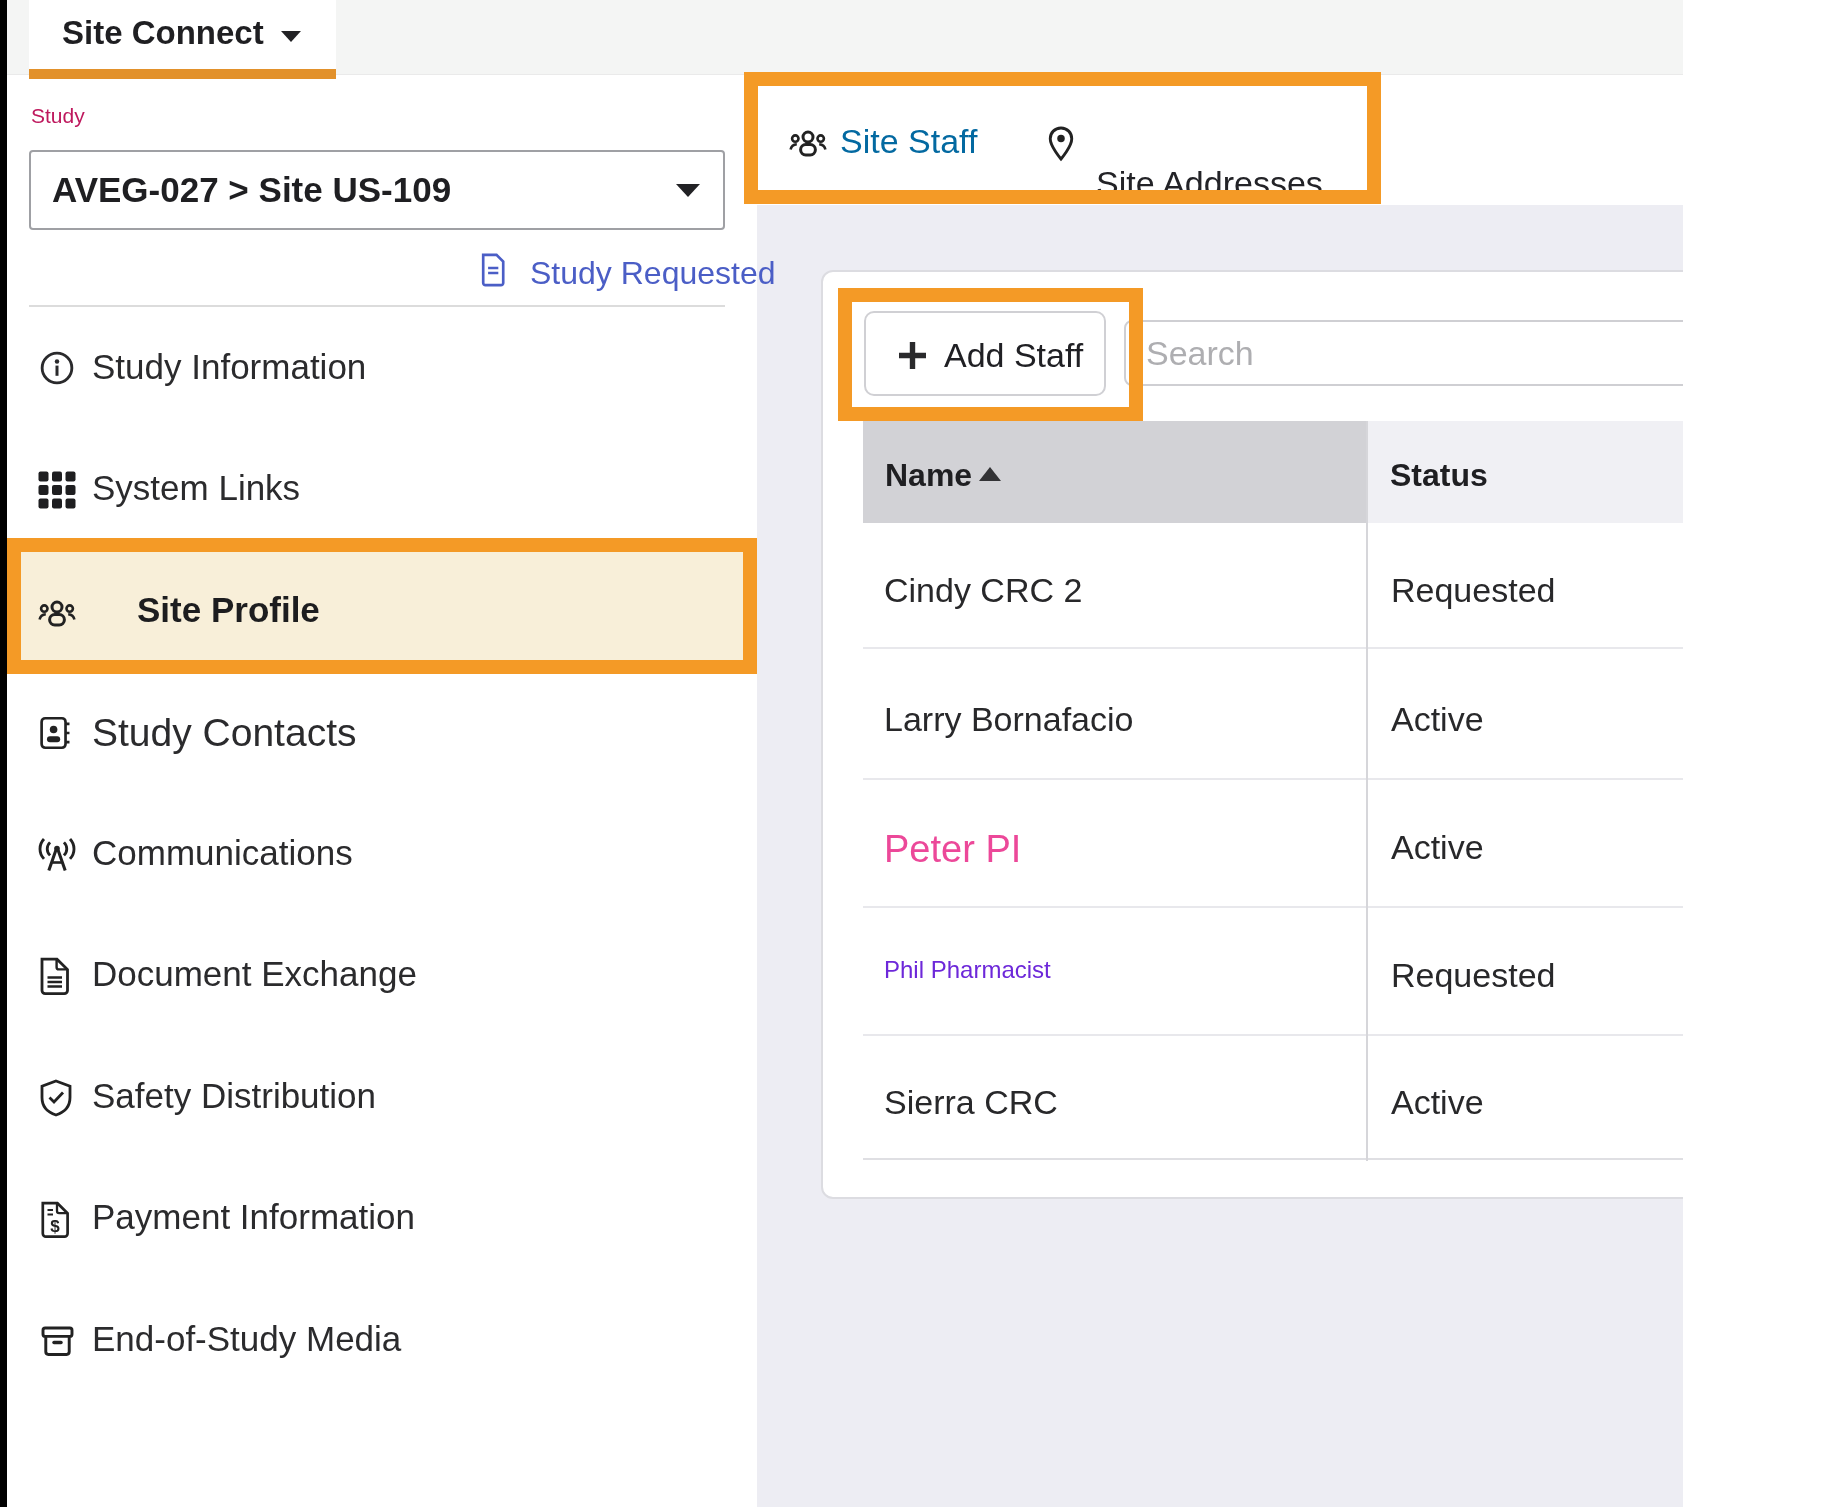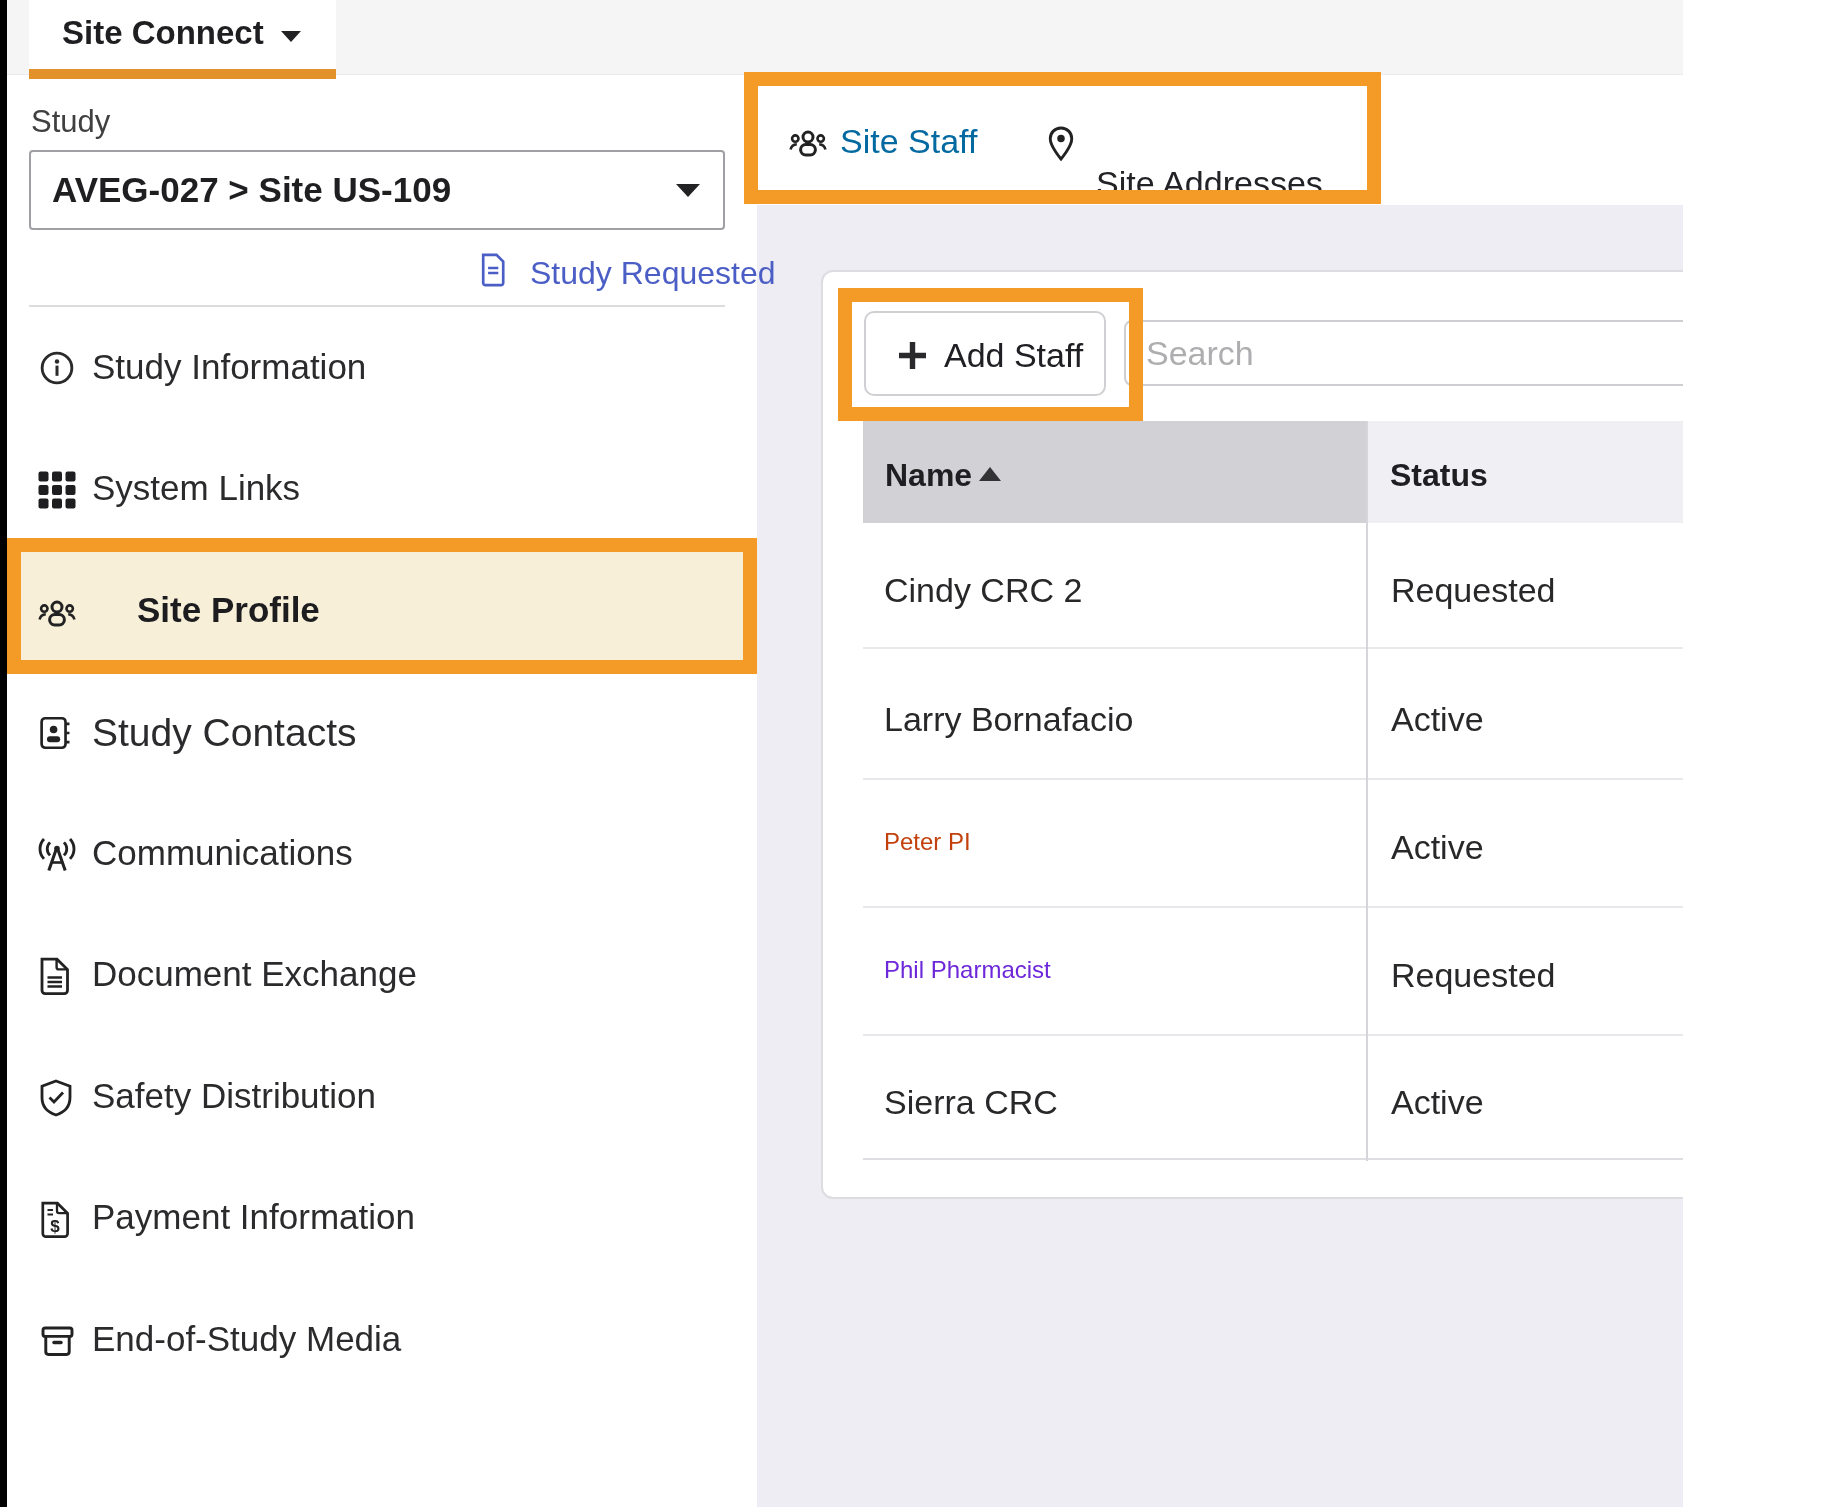--- a/index.html
+++ b/index.html
@@ -19,21 +19,21 @@
   <div class="abs" style="left:757px;top:205px;width:1066px;height:1302px;background:#ededf3;"></div>
 
   <div class="abs" style="left:7px;top:75px;width:750px;height:1432px;background:#ffffff;"></div>
 
   <div class="abs" style="left:29px;top:0;width:307px;height:70px;background:#ffffff;"></div>
   <div class="abs" style="left:62px;top:14px;font-size:33px;font-weight:bold;color:#1f1f22;">Site Connect</div>
   <div class="abs" style="left:281px;top:31px;width:0;height:0;border-left:10px solid transparent;border-right:10px solid transparent;border-top:11px solid #222225;"></div>
 
   <div class="abs" style="left:29px;top:69px;width:307px;height:10px;background:#e2912b;"></div>
 
-  <div class="abs" style="left:31px;top:104px;font-size:31px;color:#404040;">Study</div>
+  <div class="abs" style="left:31px;top:104px;font-size:21px;color:#be185d;">Study</div>
 
   <div class="abs" style="left:29px;top:150px;width:696px;height:80px;background:#fff;border:2px solid #9fa0a4;border-radius:4px;"></div>
   <div class="abs" style="left:52px;top:170px;font-size:35px;font-weight:bold;color:#1f1f22;">AVEG-027 &gt; Site US-109</div>
   <div class="abs" style="left:676px;top:184px;width:0;height:0;border-left:12px solid transparent;border-right:12px solid transparent;border-top:13px solid #222225;"></div>
 
   <div class="abs" style="left:479px;top:253px;width:28px;height:34px;">
     <svg width="28" height="34" viewBox="0 0 20 24">
       <path d="M3 1.2 H12.5 L17.3 6 V21.2 A1.6 1.6 0 0 1 15.7 22.8 H4.6 A1.6 1.6 0 0 1 3 21.2 Z" fill="none" stroke="#4b5ec6" stroke-width="1.9"></path>
       <path d="M6.5 10.5 H13.8 M6.5 14.2 H13.8" stroke="#4b5ec6" stroke-width="1.8"></path>
     </svg>
@@ -157,21 +157,21 @@
   <div class="abs" style="left:1390px;top:457px;font-size:32px;font-weight:bold;color:#1f1f22;">Status</div>
 
   <div class="abs" style="left:884px;top:571px;font-size:34px;color:#28282a;">Cindy CRC 2</div>
   <div class="abs" style="left:1391px;top:571px;font-size:34px;color:#28282a;">Requested</div>
   <div class="abs" style="left:863px;top:647px;width:960px;height:2px;background:#e8e8ec;"></div>
 
   <div class="abs" style="left:884px;top:700px;font-size:34px;color:#28282a;">Larry Bornafacio</div>
   <div class="abs" style="left:1391px;top:700px;font-size:34px;color:#28282a;">Active</div>
   <div class="abs" style="left:863px;top:778px;width:960px;height:2px;background:#e8e8ec;"></div>
 
-  <div class="abs" style="left:884px;top:828px;font-size:24px;color:#c2410c;">Peter PI</div>
+  <div class="abs" style="left:884px;top:828px;font-size:38px;color:#ec4899;">Peter PI</div>
   <div class="abs" style="left:1391px;top:828px;font-size:34px;color:#28282a;">Active</div>
   <div class="abs" style="left:863px;top:906px;width:960px;height:2px;background:#e8e8ec;"></div>
 
   <div class="abs" style="left:884px;top:956px;font-size:24px;color:#6d28d9;">Phil Pharmacist</div>
   <div class="abs" style="left:1391px;top:956px;font-size:34px;color:#28282a;">Requested</div>
   <div class="abs" style="left:863px;top:1034px;width:960px;height:2px;background:#e8e8ec;"></div>
 
   <div class="abs" style="left:884px;top:1083px;font-size:34px;color:#28282a;">Sierra CRC</div>
   <div class="abs" style="left:1391px;top:1083px;font-size:34px;color:#28282a;">Active</div>
   <div class="abs" style="left:863px;top:1158px;width:960px;height:2px;background:#dfdfe3;"></div>

